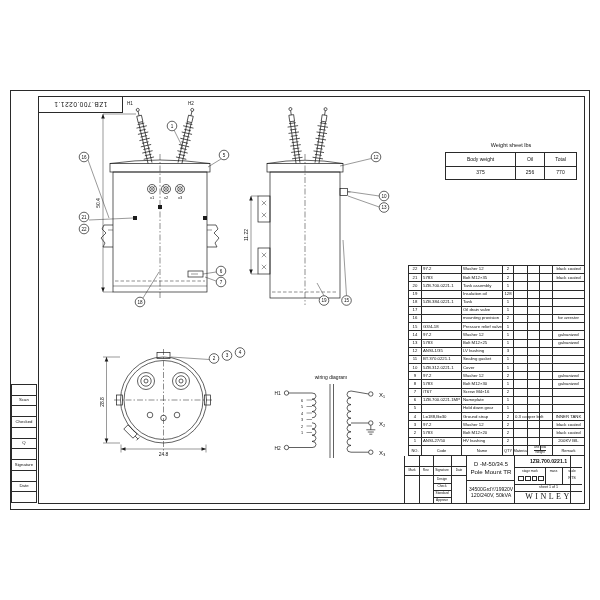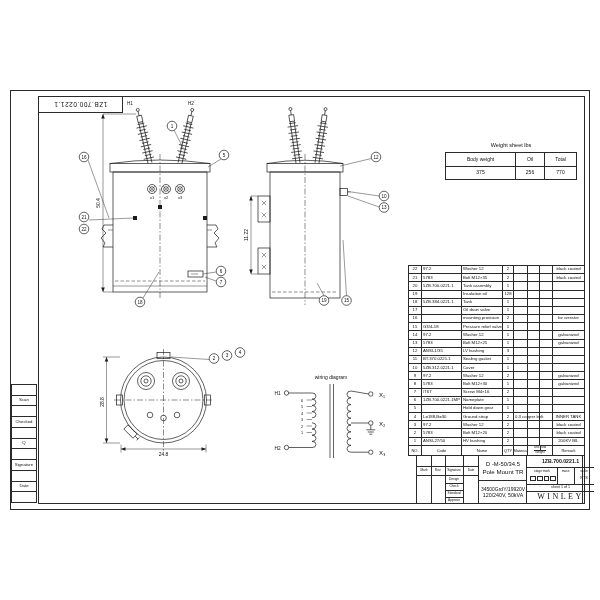--- a/index.html
+++ b/index.html
@@ -320,21 +320,21 @@
       <div class="wsub-top">
         <span>Unit</span>
         <span>Total</span>
       </div>
       <div class="wsub-bot">Weight</div>
     </div>
     <div>Remark</div>
   </div>
 </div>
 
-<div class="abs" id="title-block" style="left:416px;top:456.4px;width:167px;height:47.6px;position:absolute;">
+<div class="abs" id="title-block" style="left:404px;top:456.4px;width:167px;height:47.6px;position:absolute;">
 
   <div class="tb" style="left:0;top:0;width:62px;height:47.6px;border-right:0.7px solid #2a2a2a;">
     <div class="vline" style="left:14px;top:0;height:47.6px;"></div>
     <div class="vline" style="left:28px;top:0;height:47.6px;"></div>
     <div class="vline" style="left:46px;top:0;height:47.6px;"></div>
     <div class="hline" style="left:0;top:10px;width:62px;"></div>
     <div class="hline" style="left:0;top:19px;width:62px;"></div>
     <div class="hline" style="left:28px;top:26.5px;width:18px;"></div>
     <div class="hline" style="left:28px;top:33.5px;width:18px;"></div>
     <div class="hline" style="left:28px;top:40.5px;width:18px;"></div>

